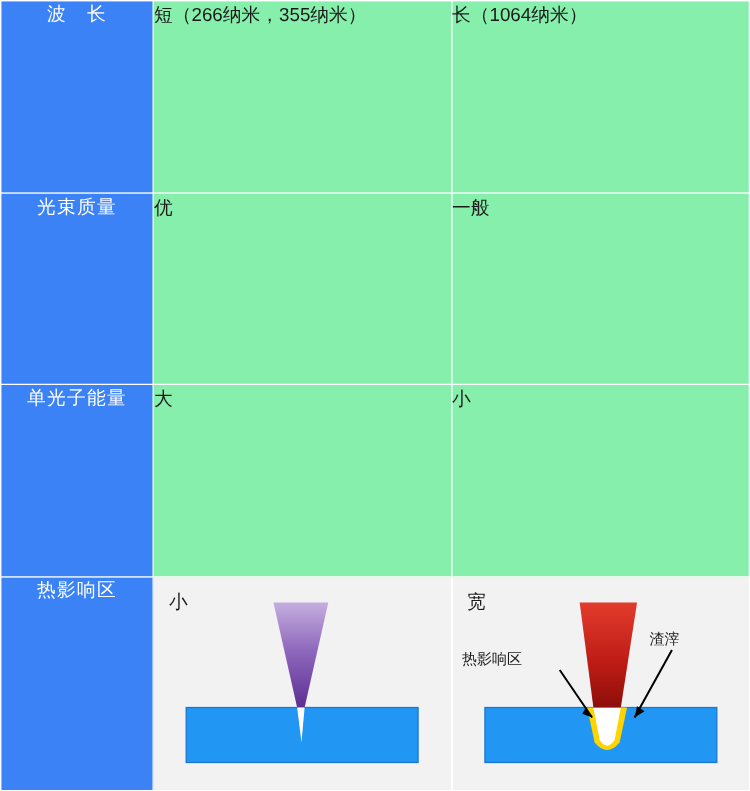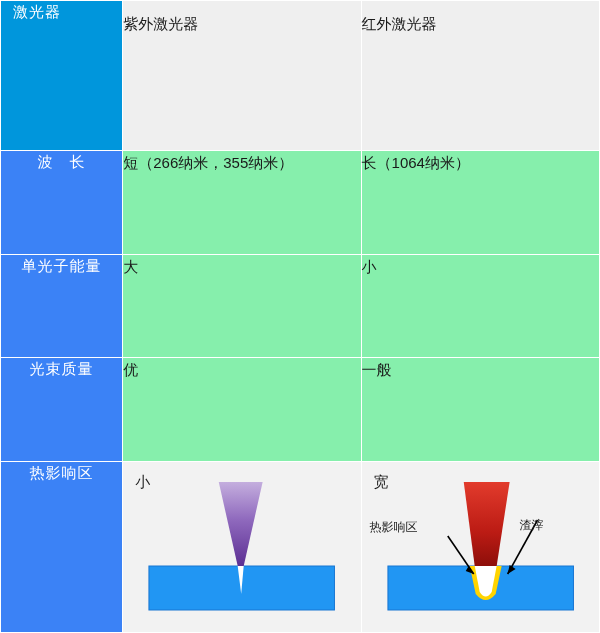--- a/index.html
+++ b/index.html
@@ -88,86 +88,75 @@
   .uv-caption { left: 12px; top: 8px; }
   .ir-caption { left: 12px; top: 8px; }
 
   .anno {
     position: absolute;
     font-size: 12px;
     color: #1a1a1a;
     white-space: nowrap;
   }
   .anno-haz { left: 8px; top: 56px; }
-  .anno-slag { left: 158px; top: 54px; }
+  .anno-slag { left: 158px; top: 40px; }
 
   svg.diagram {
     position: absolute;
     left: 0;
     top: 0;
     width: 100%;
     height: 170px;
   }
 </style>
 </head>
 <body>
 
 <div class="sheet">
   <table class="cmp">
     <colgroup>
       <col class="col-label">
       <col class="col-uv">
       <col class="col-ir">
     </colgroup>
     <tbody>
-      <tr>
-        <td class="label-cell head">
-          <span class="label-inner">激光器</span>
-        </td>
-        <td class="data-cell head">
-          <span class="txt">紫外激光器</span>
-        </td>
-        <td class="data-cell head">
-          <span class="txt">红外激光器</span>
-        </td>
-      </tr>
 
       <tr>
         <td class="label-cell">
           <span class="label-inner">波　长</span>
         </td>
         <td class="data-cell">
           <span class="txt">短（266纳米，355纳米）</span>
         </td>
         <td class="data-cell">
           <span class="txt">长（1064纳米）</span>
         </td>
       </tr>
 
       <tr>
         <td class="label-cell">
+          <span class="label-inner">光束质量</span>
+        </td>
+        <td class="data-cell">
+          <span class="txt">优</span>
+        </td>
+        <td class="data-cell">
+          <span class="txt">一般</span>
+        </td>
+      </tr>
+
+      <tr>
+        <td class="label-cell">
           <span class="label-inner">单光子能量</span>
         </td>
         <td class="data-cell">
           <span class="txt">大</span>
         </td>
         <td class="data-cell">
           <span class="txt">小</span>
-        </td>
-      </tr>
-
-      <tr>
-        <td class="label-cell">
-          <span class="label-inner">光束质量</span>
-        </td>
-        <td class="data-cell">
-          <span class="txt">优</span>
-        </td>
-        <td class="data-cell">
-          <span class="txt">一般</span>
         </td>
       </tr>
 
 
 
 
       <tr>
         <td class="label-cell">
           <span class="label-inner">热影响区</span>
         </td>

